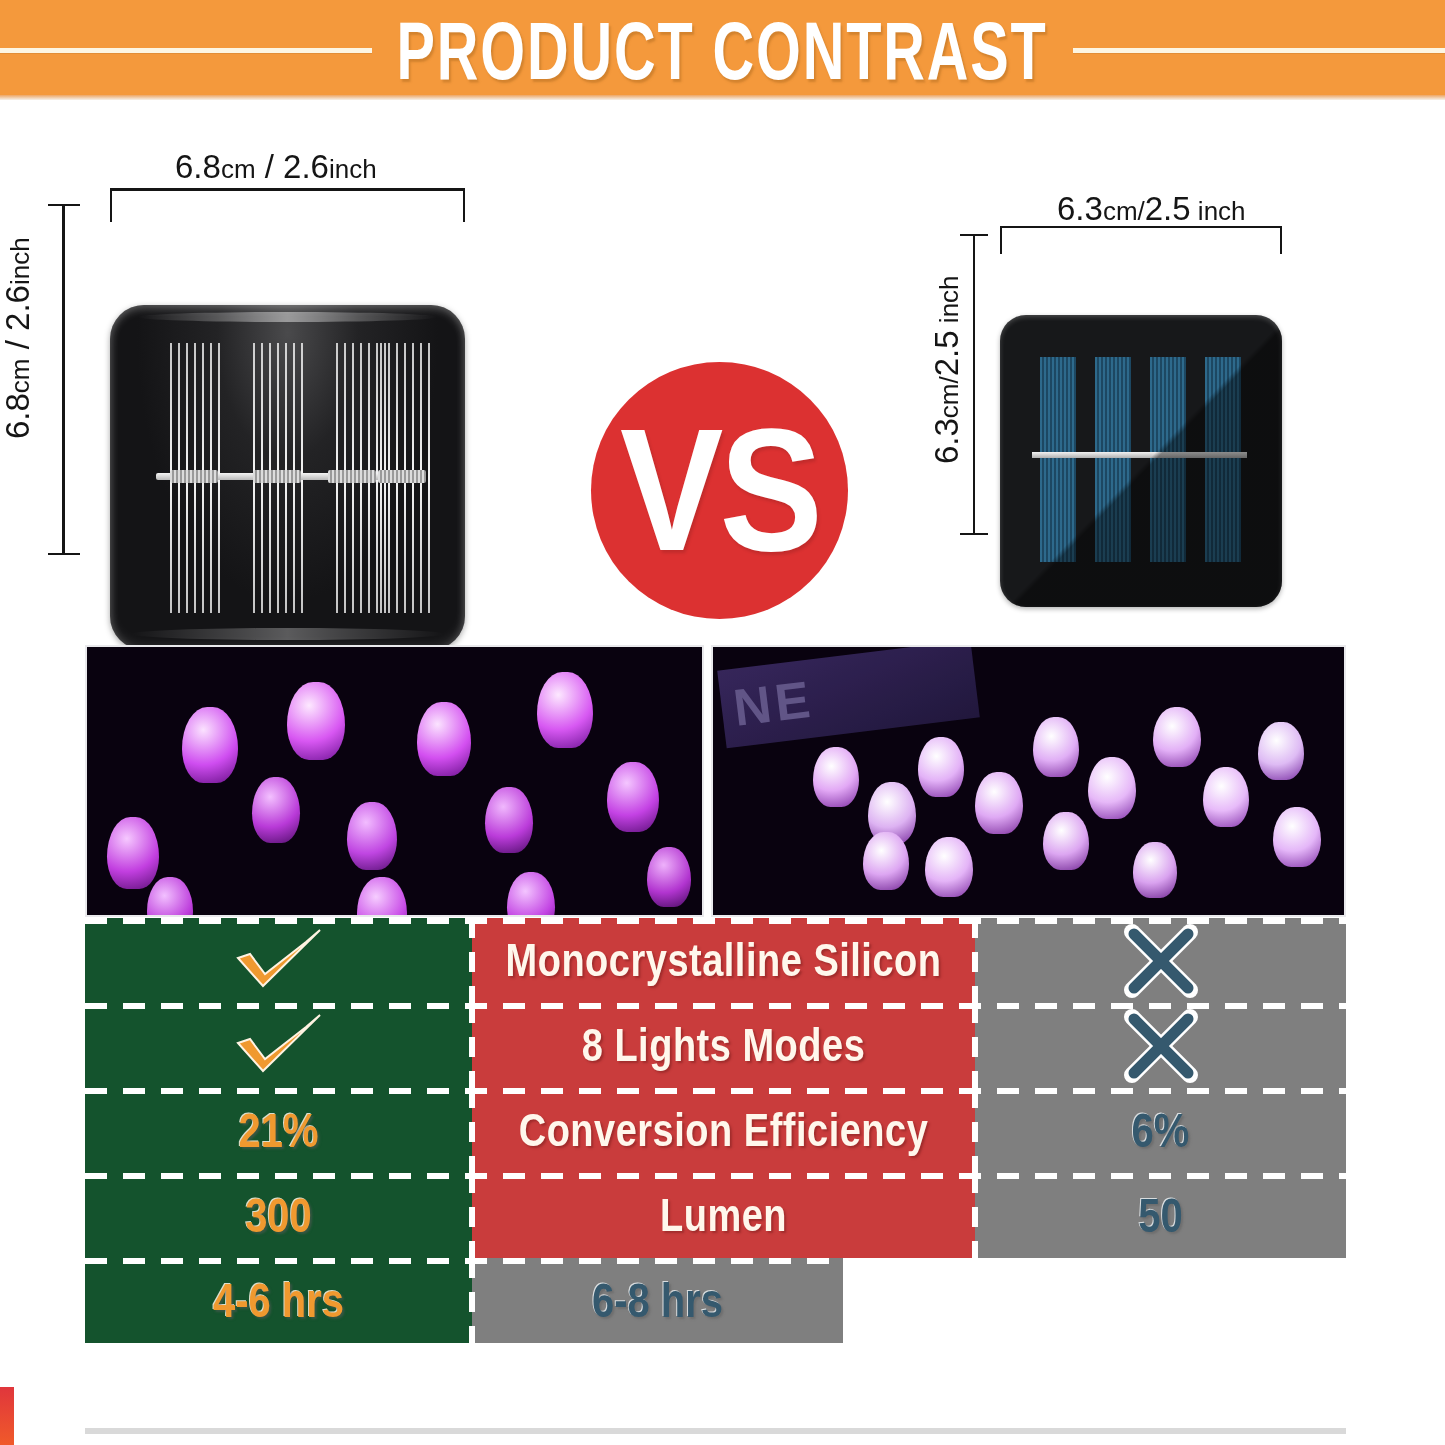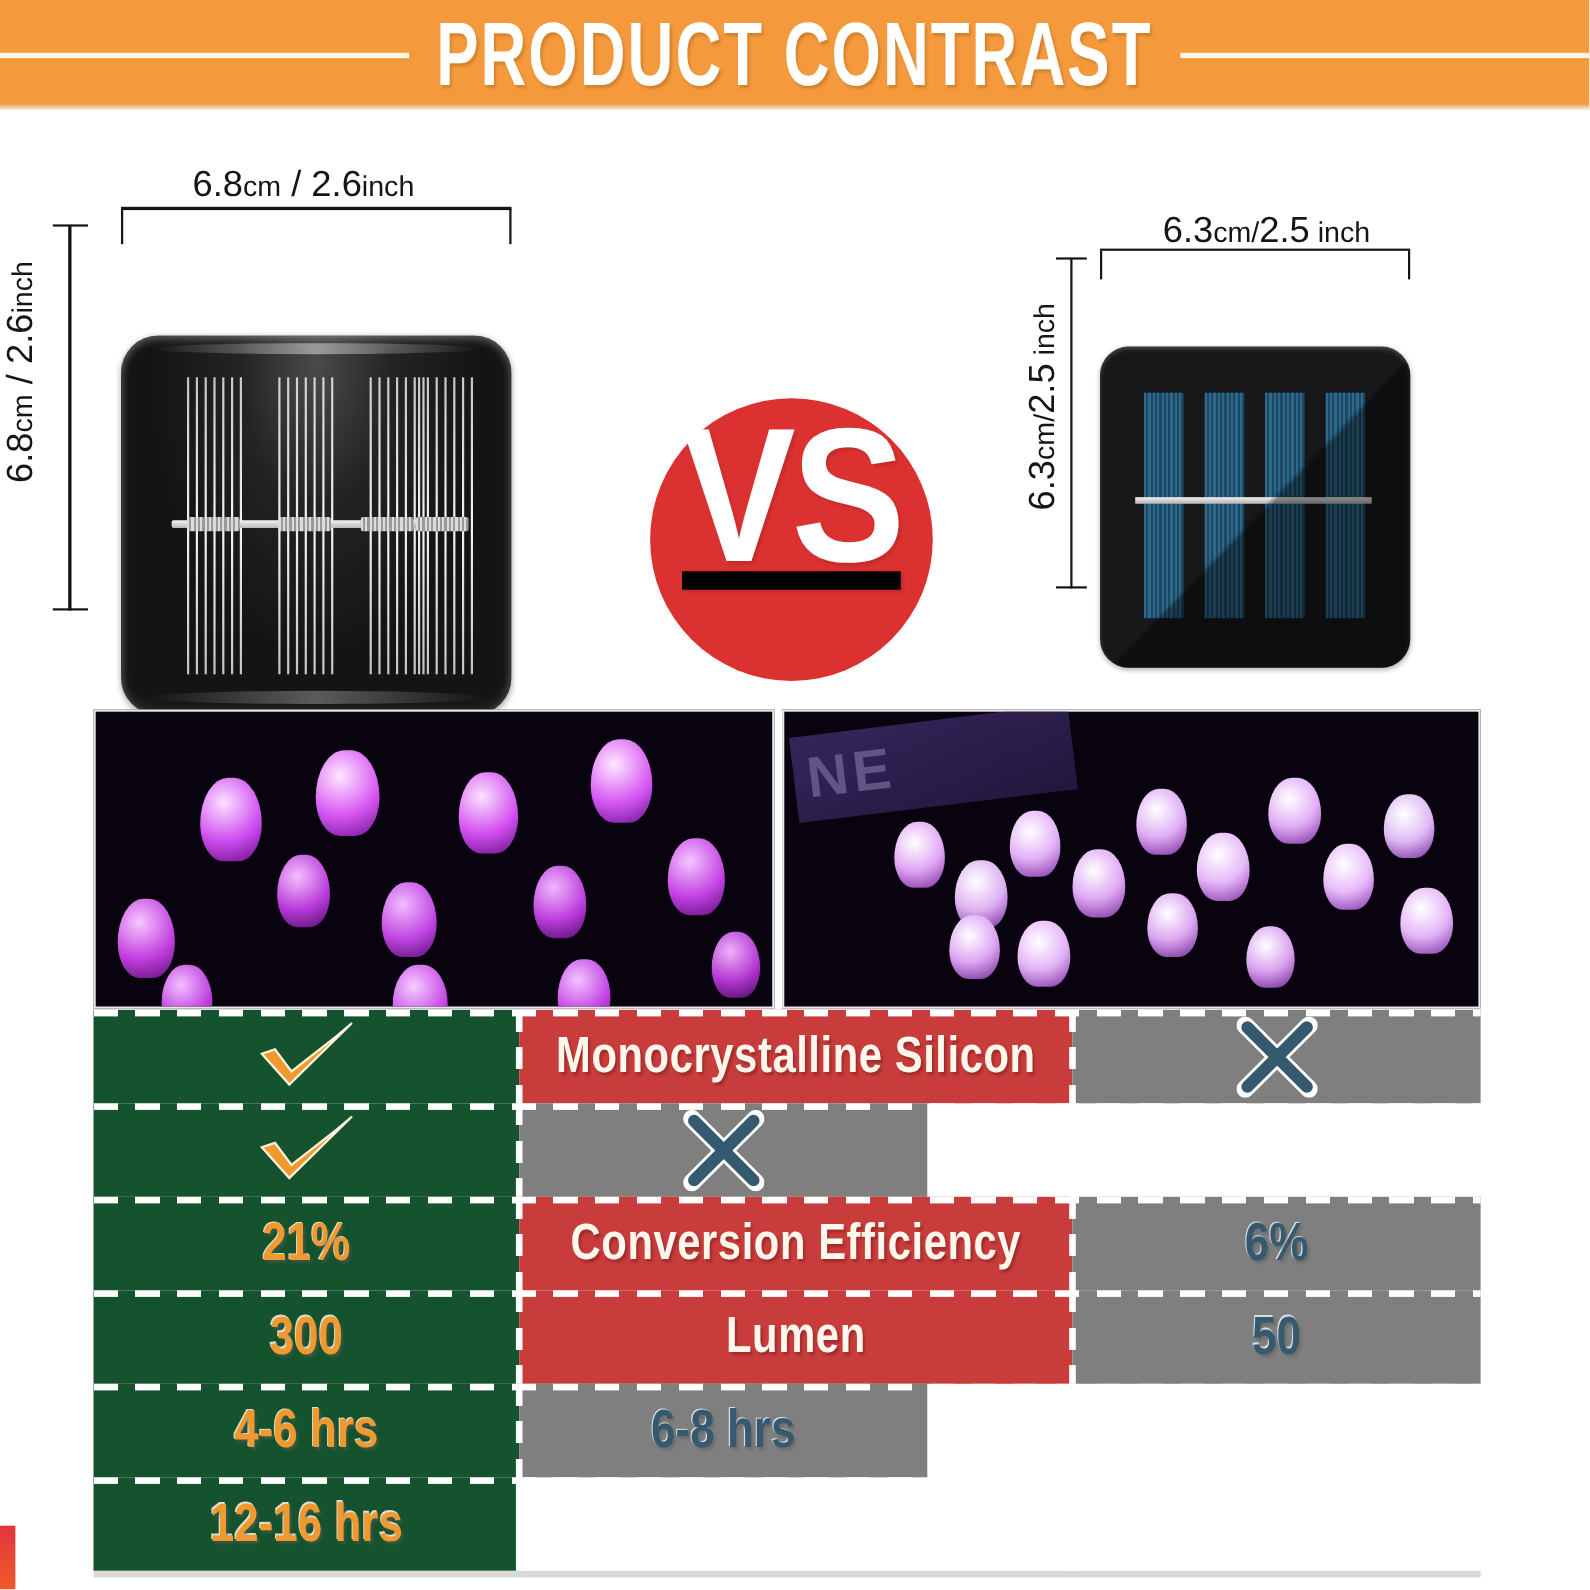--- a/index.html
+++ b/index.html
@@ -125,21 +125,21 @@
   }
   .busbar-o{
     position:absolute;left:32px;top:137px;width:215px;height:6px;
     background:linear-gradient(to bottom,#f2f2f2,#b0b0b0);
   }
 
   
   .vs-badge{
     position:absolute;left:591px;top:262px;width:257px;height:257px;
     border-radius:50%;background:#DC3131;
-    display:flex;align-items:flex-start;justify-content:center;text-decoration:underline;
+    display:flex;align-items:center;justify-content:center;
   }
   .vs-text{
     color:#ffffff;font-weight:bold;font-size:155px;letter-spacing:-4px;
     transform:scaleY(1.12);
     text-shadow:2px 2px 3px rgba(0,0,0,0.12);
   }
 
   
   .photos{position:absolute;left:85px;top:645px;width:1261px;height:272px;}
   .photo{
@@ -401,20 +401,23 @@
     <div class="vsep vsep-b"></div>
   </div>
 
   <div class="cmp-row">
     <div class="hsep"></div>
     <div class="cell cell-ours">
       <svg class="check-icon" width="94" height="66" viewBox="0 0 94 66">
         <path d="M6 30 L31 58 L88 2 L74 14 L33 46 L18 26 Z" fill="#F0992F" stroke="#FFF3E2" stroke-width="2"></path>
       </svg>
     </div>
+    <div class="cell cell-feature">
+      <span class="feature-text">8 Lights Modes</span>
+    </div>
     <div class="cell cell-others">
       <svg class="x-icon" width="74" height="74" viewBox="0 0 74 74">
         <line x1="8" y1="8" x2="66" y2="66" stroke="#FFFFFF" stroke-width="16" stroke-linecap="round"></line>
         <line x1="66" y1="8" x2="8" y2="66" stroke="#FFFFFF" stroke-width="16" stroke-linecap="round"></line>
         <line x1="10" y1="10" x2="64" y2="64" stroke="#35596E" stroke-width="11" stroke-linecap="round"></line>
         <line x1="64" y1="10" x2="10" y2="64" stroke="#35596E" stroke-width="11" stroke-linecap="round"></line>
       </svg>
     </div>
     <div class="vsep vsep-a"></div>
     <div class="vsep vsep-b"></div>
@@ -457,23 +460,20 @@
     </div>
     <div class="cell cell-others">
       <span class="val-others">6-8 hrs</span>
     </div>
     <div class="vsep vsep-a"></div>
     <div class="vsep vsep-b"></div>
   </div>
 
   <div class="cmp-row">
     <div class="hsep"></div>
-    <div class="cell cell-ours">
-      <span class="val-ours">12-16 hrs</span>
-    </div>
     <div class="solidsep" style="left:384px;"></div>
     <div class="solidsep" style="left:887px;"></div>
   </div>
 
   <div class="table-bottom-edge"></div>
 </div>
 
 <div class="corner-sliver"></div>
 
 </body></html>

